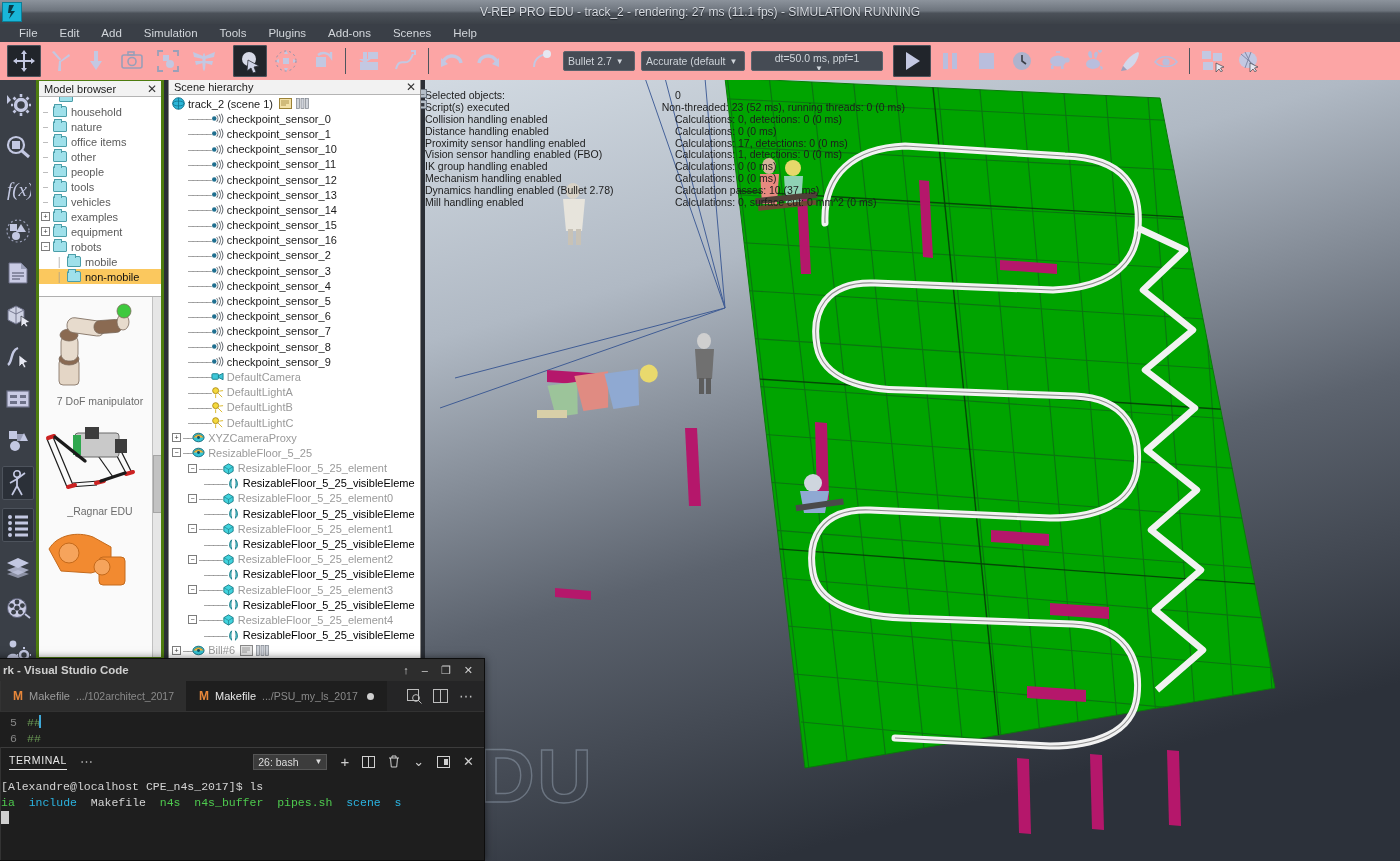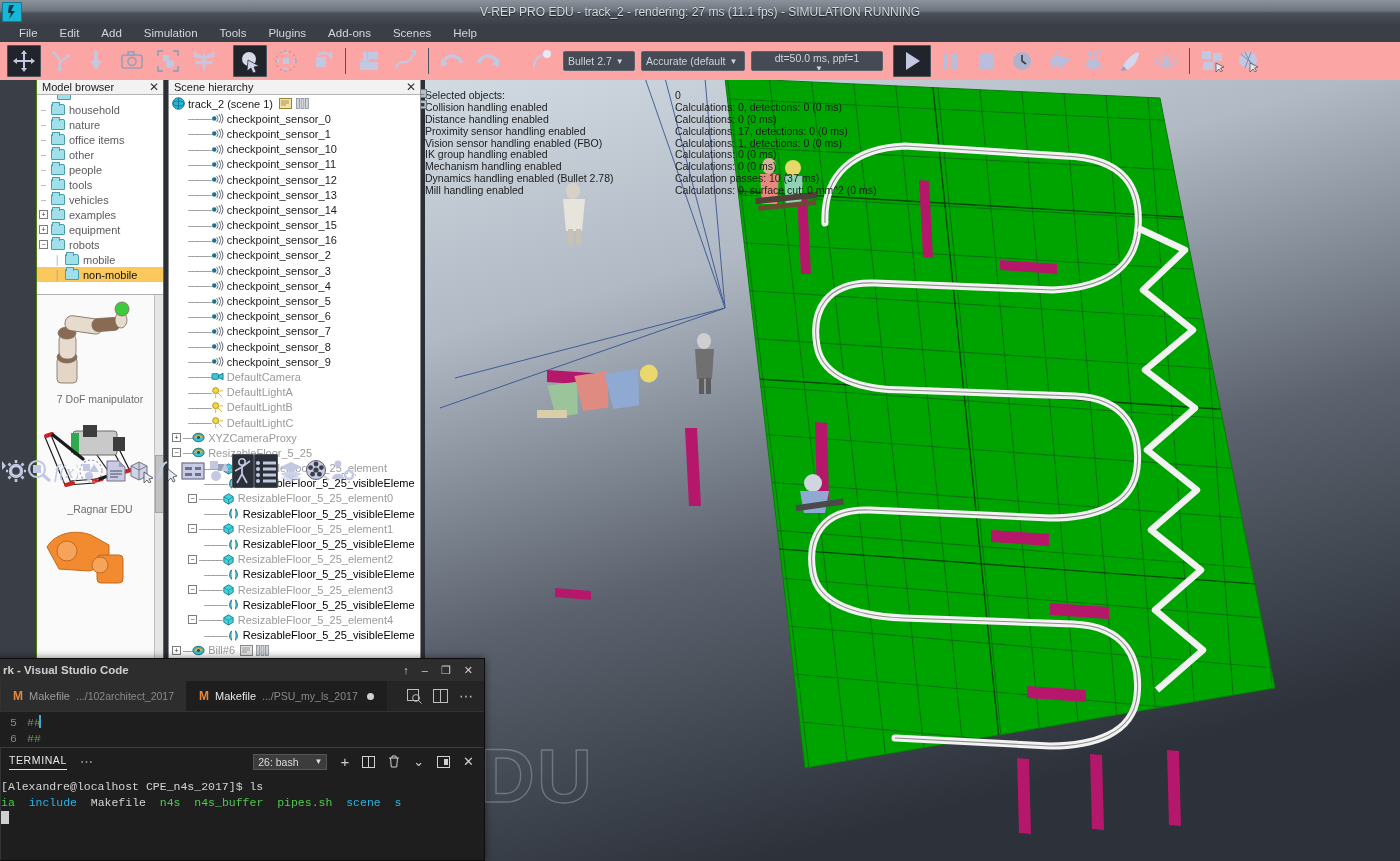--- a/index.html
+++ b/index.html
@@ -31,33 +31,33 @@
   .tb-sep{width:1px;height:26px;background:#4e545d;margin:0 5px;}
   .tb-gap{width:10px;}
   .tb-combo{height:20px;background:#454b54;border:1px solid #5b626c;border-radius:2px;
     color:#cfd4da;font-size:10.5px;display:flex;align-items:center;padding:0 4px;
     margin:0 3px;white-space:nowrap;overflow:hidden;}
   .tb-combo .caret{margin-left:4px;font-size:8px;}
   svg{display:block;}
 
   
   .vtoolbar{position:absolute;left:0;top:80px;width:36px;height:781px;background:#3a3f47;
-    display:flex;flex-direction:row;align-items:center;padding-top:8px;}
+    display:flex;flex-direction:column;align-items:center;padding-top:8px;}
   .vt-btn{width:32px;height:34px;margin-bottom:8px;display:flex;align-items:center;
     justify-content:center;border-radius:2px;}
   .vt-btn.active{background:#2b3038;box-shadow:inset 0 0 0 1px #4d535c;}
 
   
   .panel-title{height:16px;background:#f2f2f2;border-bottom:1px solid #b4b4b4;
     display:flex;align-items:center;padding-left:5px;color:#1a1a1a;font-size:11px;}
   .panel-close{margin-left:auto;margin-right:4px;font-size:12px;color:#333;line-height:1;}
 
   
   .model-browser{position:absolute;left:36px;top:78px;width:128px;height:582px;
-    background:#f2f2f2;border:1px solid #4d7c0f;display:flex;flex-direction:column;}
+    background:#f2f2f2;border:3px solid #4d7c0f;display:flex;flex-direction:column;}
   .mb-tree{height:200px;background:#fff;overflow:hidden;position:relative;
     border-bottom:1px solid #b0b0b0;}
   .mb-row{height:15px;display:flex;align-items:center;font-size:11px;color:#5b5b5b;
     padding-left:2px;white-space:nowrap;}
   .mb-row.selected{background:#fbc85e;color:#111;}
   .mb-exp{width:9px;height:9px;border:1px solid #7d7d7d;background:#fff;font-size:7px;
     line-height:7px;text-align:center;color:#333;margin-right:3px;flex:none;}
   .mb-dash{width:9px;margin-right:3px;color:#9a9a9a;font-size:9px;flex:none;text-align:center;}
   .folder{width:14px;height:11px;margin-right:4px;flex:none;background:#9fe0ea;
     border:1px solid #4b9ea9;border-radius:1px 2px 1px 1px;position:relative;}
@@ -1272,20 +1272,24 @@
     <div class="st-mini">
       <div class="st-minibox">–</div>
       <div class="st-minibox">■</div>
     </div>
     <div id="st-rows">
         <div class="st-row">
           <span class="st-label">Selected objects:</span>
           <span>0</span>
         </div>
         <div class="st-row">
+          <span class="st-label">Script(s) executed</span>
+          <span>Non-threaded: 23 (52 ms), running threads: 0 (0 ms)</span>
+        </div>
+        <div class="st-row">
           <span class="st-label">Collision handling enabled</span>
           <span>Calculations: 0, detections: 0 (0 ms)</span>
         </div>
         <div class="st-row">
           <span class="st-label">Distance handling enabled</span>
           <span>Calculations: 0 (0 ms)</span>
         </div>
         <div class="st-row">
           <span class="st-label">Proximity sensor handling enabled</span>
           <span>Calculations: 17, detections: 0 (0 ms)</span>

